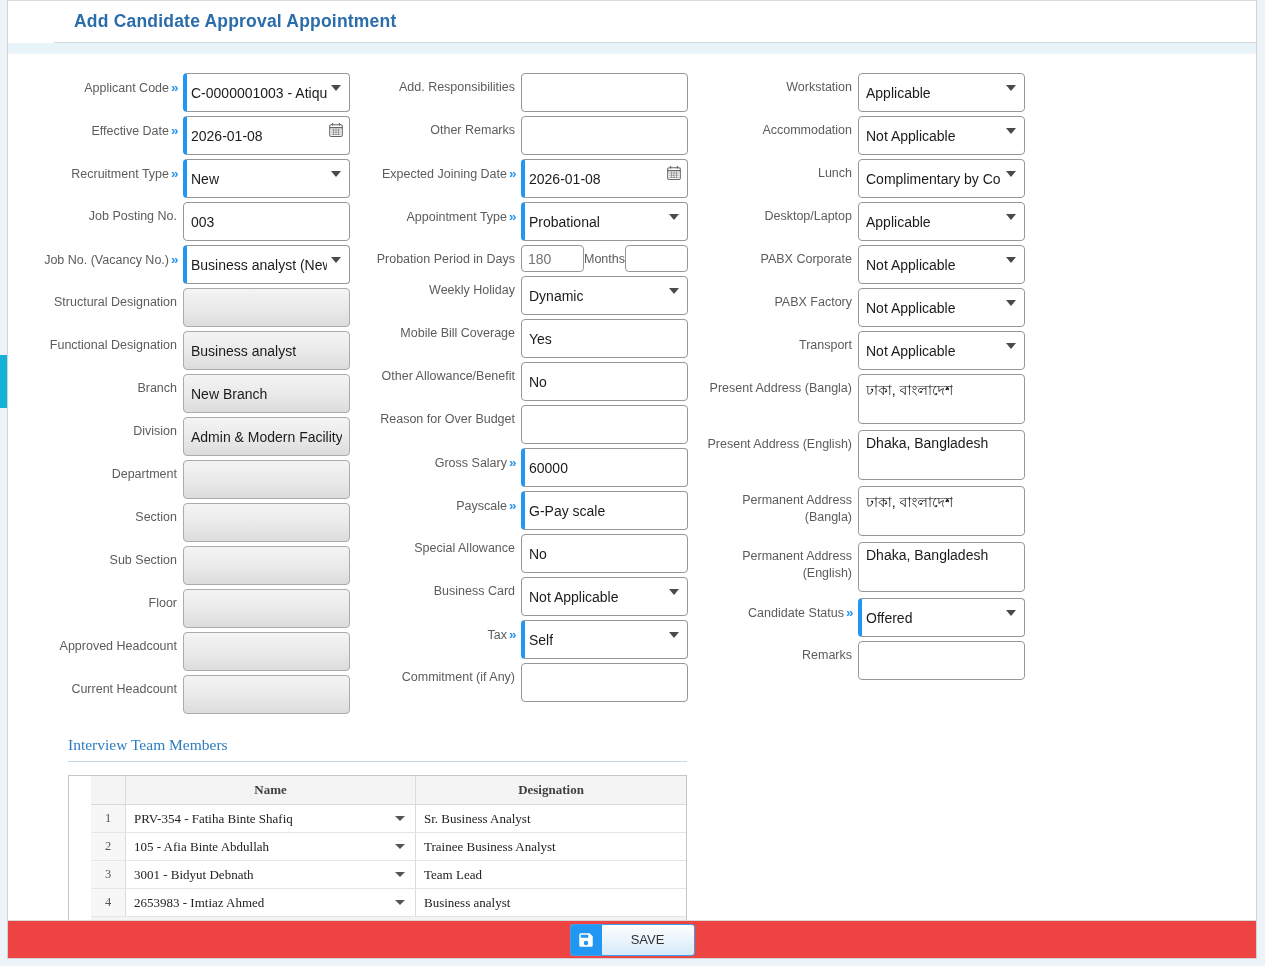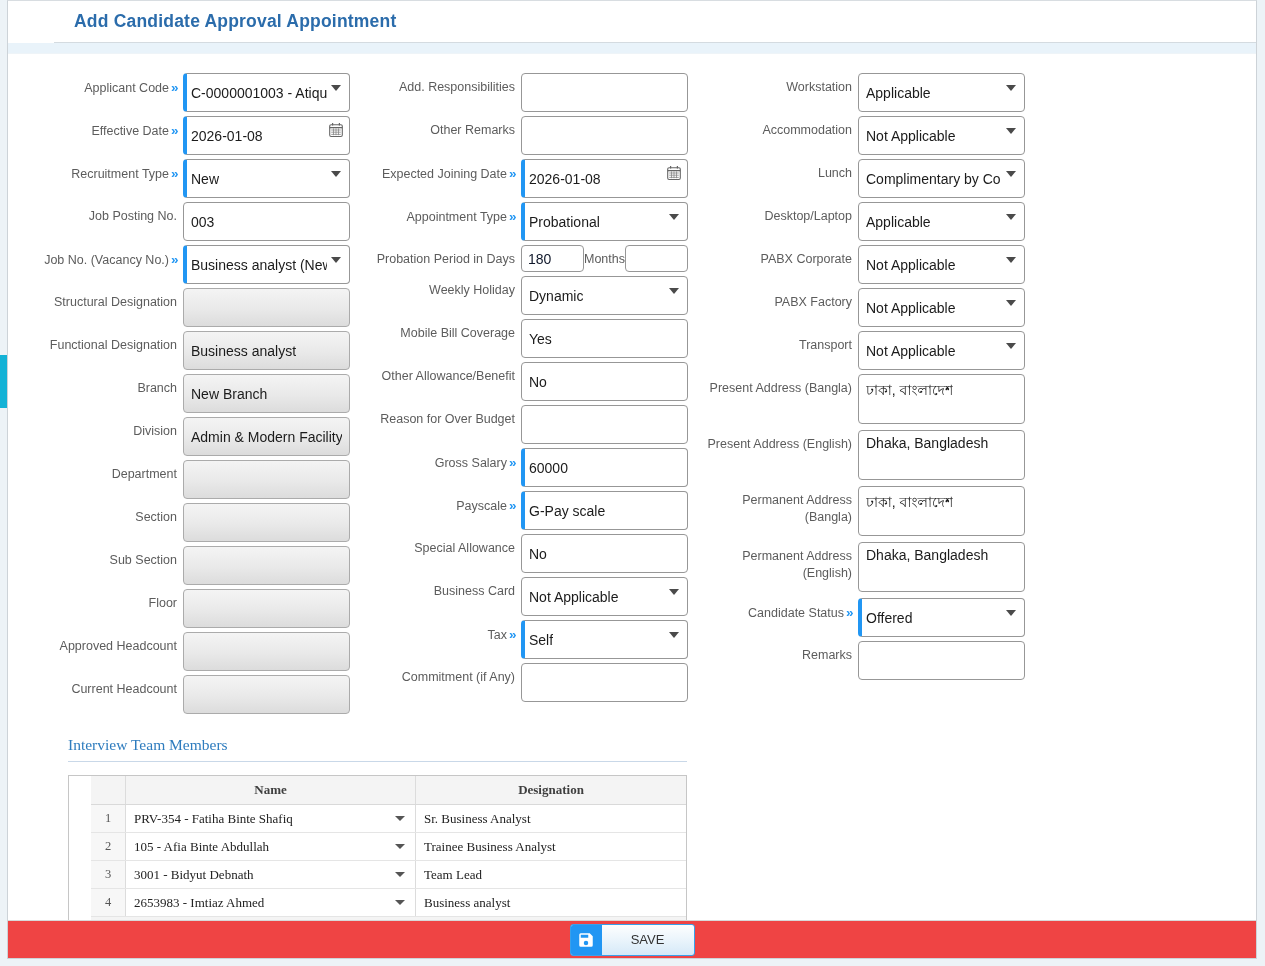--- a/index.html
+++ b/index.html
@@ -52,21 +52,21 @@
   .val{overflow:hidden;white-space:nowrap;}
   .caret{
     position:absolute;right:8px;top:11px;width:0;height:0;
     border-left:5px solid transparent;border-right:5px solid transparent;
     border-top:6px solid #4a4a4a;
   }
   .cal{position:absolute;right:5px;top:5px;line-height:0;cursor:pointer;}
   .dualwrap{display:flex;width:167px;align-items:center;flex:0 0 auto;}
   .dual-input{
     width:74px;height:27px;box-sizing:border-box;border:1px solid #979797;border-radius:4px;
-    background:#fff;font-size:14px;color:#0f172a;display:flex;align-items:center;padding:0 6px;
+    background:#fff;font-size:14px;color:#737373;display:flex;align-items:center;padding:0 6px;
   }
   .dual-mid{flex:1;text-align:center;font-size:12.5px;color:#5c5c5c;}
 
   
   .section{margin-left:60px;width:619px;}
   .sec-interview{margin-top:18px;font-family:Liberation Serif, serif;}
   .sec-docs{margin-top:18px;}
   .sec-title{
     font-size:15.5px;color:#2e7cbe;padding-bottom:7px;margin-bottom:13px;
     border-bottom:1px solid #c9d8e8;

